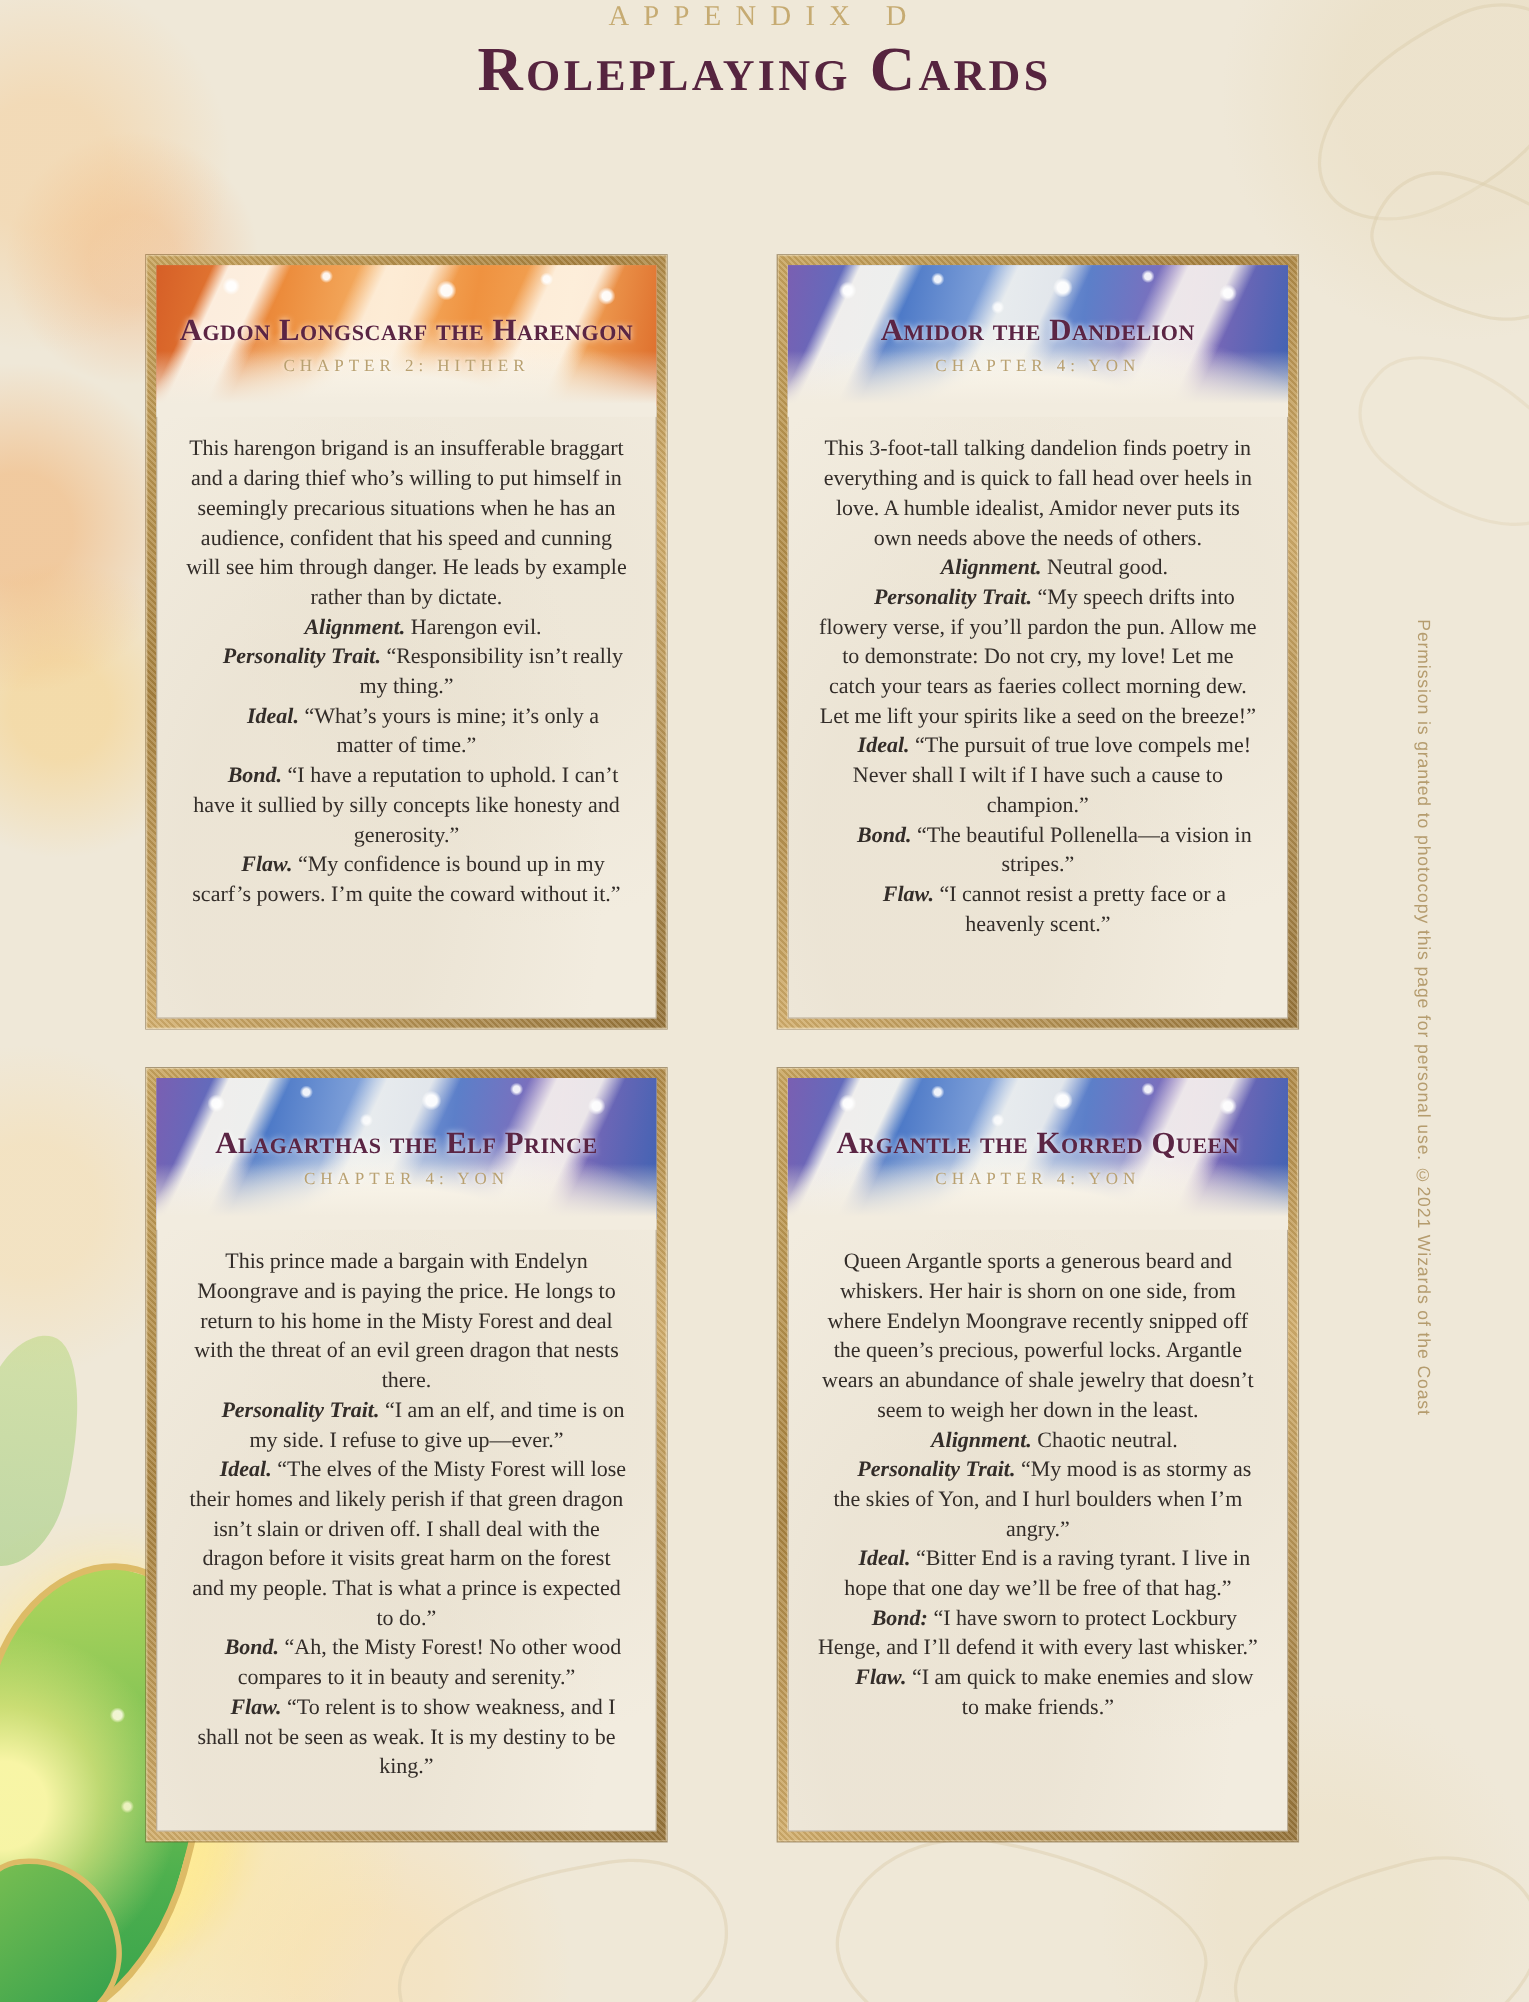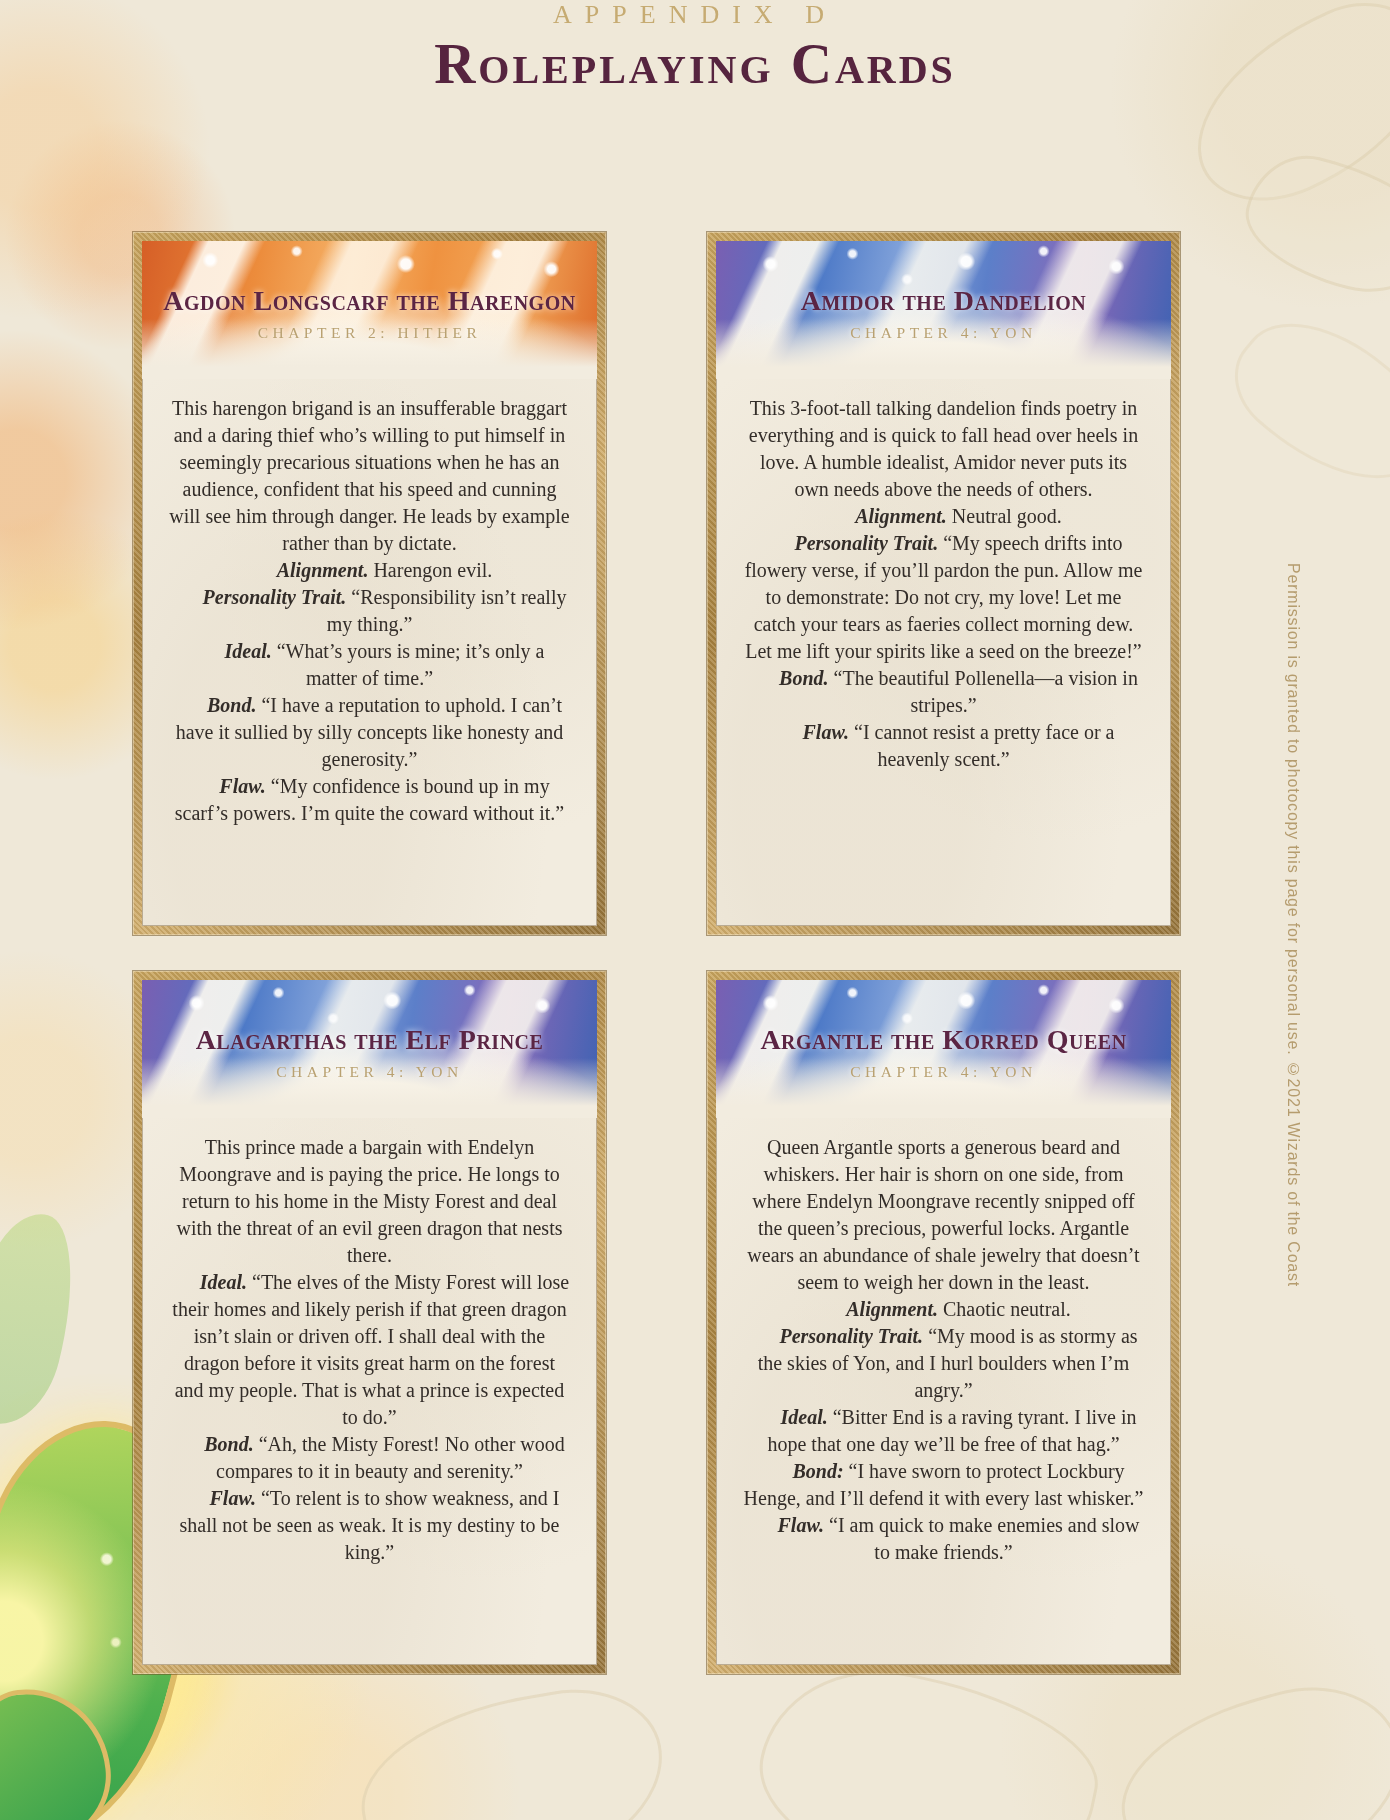--- a/index.html
+++ b/index.html
@@ -162,34 +162,36 @@
   <section class="card">
     <div class="card-inner">
       <div class="card-banner banner-blue">
         <h2 class="card-title">Amidor the Dandelion</h2>
         <div class="card-chapter">Chapter 4: Yon</div>
       </div>
       <div class="card-body">
         <p class="intro">This 3-foot-tall talking dandelion finds poetry in everything and is quick to fall head over heels in love. A humble idealist, Amidor never puts its own needs above the needs of others.</p>
       <p class="trait"><span class="trait-label">Alignment.</span> <span>Neutral good.</span></p>
           <p class="trait"><span class="trait-label">Personality Trait.</span> <span>“My speech drifts into flowery verse, if you’ll pardon the pun. Allow me to demonstrate: Do not cry, my love! Let me catch your tears as faeries collect morning dew. Let me lift your spirits like a seed on the breeze!”</span></p>
+          <p class="trait"><span class="trait-label">Ideal.</span> <span>“The pursuit of true love compels me! Never shall I wilt if I have such a cause to champion.”</span></p>
           <p class="trait"><span class="trait-label">Bond.</span> <span>“The beautiful Pollenella—a vision in stripes.”</span></p>
           <p class="trait"><span class="trait-label">Flaw.</span> <span>“I cannot resist a pretty face or a heavenly scent.”</span></p>
         </div>
     </div>
   </section>
 
   <section class="card">
     <div class="card-inner">
       <div class="card-banner banner-blue">
         <h2 class="card-title">Alagarthas the Elf Prince</h2>
         <div class="card-chapter">Chapter 4: Yon</div>
       </div>
       <div class="card-body">
         <p class="intro">This prince made a bargain with Endelyn Moongrave and is paying the price. He longs to return to his home in the Misty Forest and deal with the threat of an evil green dragon that nests there.</p>
+          <p class="trait"><span class="trait-label">Personality Trait.</span> <span>“I am an elf, and time is on my side. I refuse to give up—ever.”</span></p>
           <p class="trait"><span class="trait-label">Ideal.</span> <span>“The elves of the Misty Forest will lose their homes and likely perish if that green dragon isn’t slain or driven off. I shall deal with the dragon before it visits great harm on the forest and my people. That is what a prince is expected to do.”</span></p>
           <p class="trait"><span class="trait-label">Bond.</span> <span>“Ah, the Misty Forest! No other wood compares to it in beauty and serenity.”</span></p>
           <p class="trait"><span class="trait-label">Flaw.</span> <span>“To relent is to show weakness, and I shall not be seen as weak. It is my destiny to be king.”</span></p>
         </div>
     </div>
   </section>
 
   <section class="card">
     <div class="card-inner">
       <div class="card-banner banner-blue">

